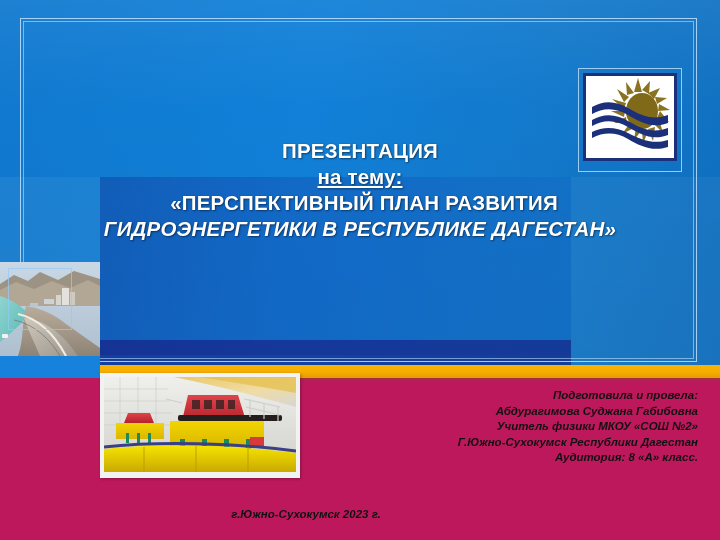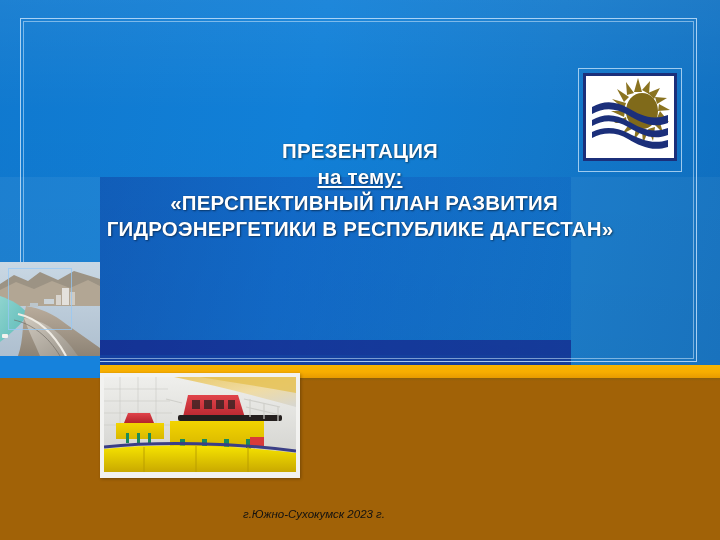--- a/index.html
+++ b/index.html
@@ -5,21 +5,21 @@
   html, body {
     margin: 0;
     padding: 0;
     background: #ffffff;
   }
   #slide {
     position: relative;
     width: 720px;
     height: 540px;
     overflow: hidden;
-    background: #a16207;
+    background: #be185d;
     font-family: "Liberation Sans", sans-serif;
   }
 
   
   .blue-field {
     position: absolute;
     left: 0; top: 0;
     width: 720px; height: 365px;
     background: linear-gradient(100deg, #1079cf 0%, #1180d8 42%, #1379cb 72%, #0f6fc0 100%);
   }
@@ -149,43 +149,43 @@
     color: #ffffff;
     font-weight: bold;
     font-size: 20.5px;
     line-height: 26px;
     letter-spacing: 0.2px;
     text-shadow: 1px 1px 2px rgba(0,0,0,0.45), 0 0 1px rgba(0,0,0,0.4);
   }
   .title-line-1 { font-size: 20.5px; }
   .title-line-2 { font-size: 20.5px; text-decoration: underline; }
   .title-line-3 { font-size: 20.5px; padding-left: 8px; }
-  .title-line-4 { font-size: 20.5px; }
+  .title-line-4 { font-size: 20.5px; font-style: italic; }
 
   
   .author-block {
     position: absolute;
     right: 22px; top: 388px;
     width: 420px;
     text-align: right;
     color: #111111;
     font-weight: bold;
     font-style: italic;
     font-size: 11.5px;
     line-height: 15.5px;
   }
 
   
   .footer-line {
     position: absolute;
-    left: 12px; top: 508px;
+    left: 4px; top: 508px;
     width: 684px;
     text-align: center;
     color: #111111;
-    font-weight: normal;
+    font-weight: bold;
     font-style: italic;
     font-size: 11.5px;
   }
   .footer-line span { display: inline-block; margin-left: -80px; }
 </style>
 </head>
 <body>
 
 <div id="slide">
 
@@ -374,18 +374,25 @@
         <path d="M0,70 C56,64 130,66 192,74" stroke="#3b3f86" stroke-width="3" fill="none"></path>
         <g stroke="#b79b00" stroke-width="0.9">
           <line x1="40" y1="70" x2="40" y2="95"></line>
           <line x1="92" y1="69" x2="92" y2="95"></line>
           <line x1="144" y1="70" x2="144" y2="95"></line>
         </g>
       </svg>
     </div>
   </div>
 
+  <div class="author-block">
+    <div>Подготовила и провела:</div>
+    <div>Абдурагимова Суджана Габибовна</div>
+    <div>Учитель физики МКОУ «СОШ №2»</div>
+    <div>Г.Южно-Сухокумск Республики Дагестан</div>
+    <div>Аудитория: 8 «А» класс.</div>
+  </div>
 
   <div class="footer-line">
     <span>г.Южно-Сухокумск  2023 г.</span>
   </div>
 
 </div>
 
 </body></html>

